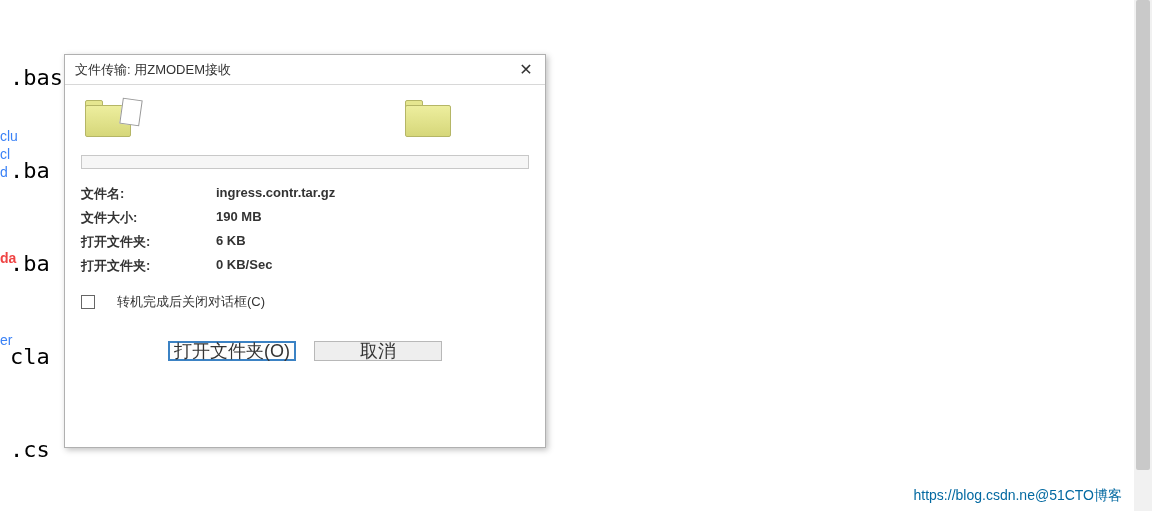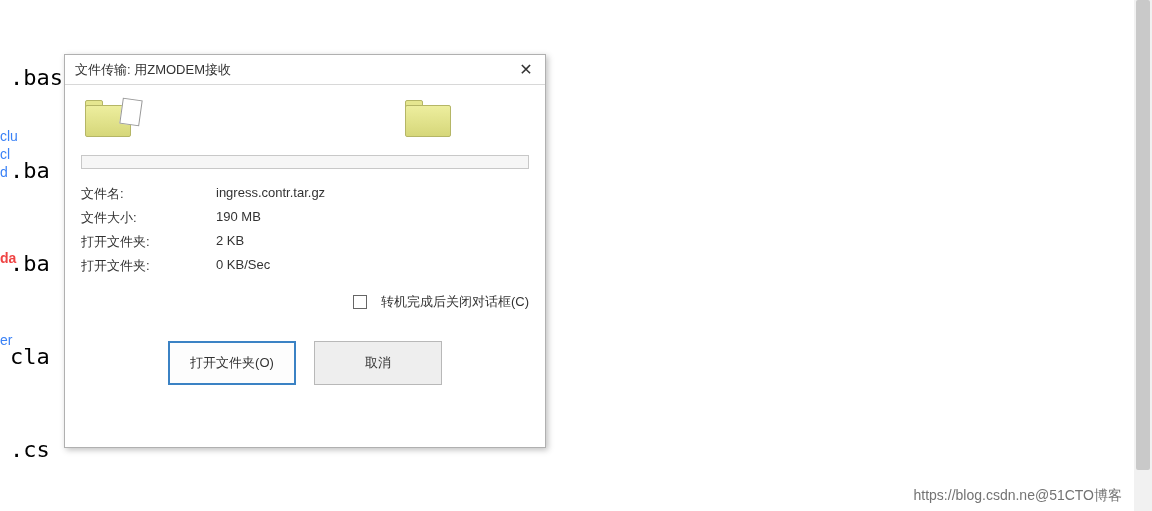--- a/index.html
+++ b/index.html
@@ -38,21 +38,21 @@
     .scroll-thumb {
       position: absolute;
       left: 2px; right: 2px;
       top: 0; height: 470px;
       background: #c9c9c9;
       border-radius: 2px;
     }
     .watermark {
       position: absolute;
       right: 30px; bottom: 6px;
-      color: #737373;
+      color: #0369a1;
       font-size: 14px;
       font-family: sans-serif;
     }
     .dialog {
       position: absolute;
       left: 64px;
       top: 22px;
       width: 482px;
       height: 394px;
       background: #ffffff;
@@ -122,49 +122,49 @@
       border: 1px solid #c8c8c8;
       background: #f6f6f6;
       margin-bottom: 16px;
     }
     .info-table {
       width: 100%;
     }
     .info-row {
       display: flex;
       margin-bottom: 6px;
+      font-weight: bold;
     }
     .info-label { width: 135px; }
     .info-value { flex: 1; }
     .checkbox-row {
       margin-top: 18px;
       display: flex;
       align-items: center;
-      gap: 14px;
-      justify-content: flex-end;
+      gap: 22px;
     }
     .cb {
       width: 14px; height: 14px;
       border: 1px solid #666;
     }
     .button-row {
       margin-top: 30px;
       display: flex;
       justify-content: center;
       gap: 18px;
     }
     .btn {
       min-width: 128px;
-      height: 44px;
+      height: 20px;
       background: #eeeeee;
       border: 1px solid #b8b8b8;
       display: flex;
       align-items: center;
       justify-content: center;
-      font-size: 13px;
+      font-size: 18px;
     }
     .btn.primary {
       border: 2px solid #3b82c4;
       background: #fdfdfd;
     }
   </style>
 </head>
 <body>
 
 <div class="terminal">
@@ -218,21 +218,21 @@
       <div class="info-row">
         <span class="info-label">文件名:</span>
         <span class="info-value">ingress.contr.tar.gz</span>
       </div>
       <div class="info-row">
         <span class="info-label">文件大小:</span>
         <span class="info-value">190 MB</span>
       </div>
       <div class="info-row">
         <span class="info-label">打开文件夹:</span>
-        <span class="info-value">2 KB</span>
+        <span class="info-value">6 KB</span>
       </div>
       <div class="info-row">
         <span class="info-label">打开文件夹:</span>
         <span class="info-value">0 KB/Sec</span>
       </div>
     </div>
     <div class="checkbox-row">
       <span class="cb"></span>
       <span>转机完成后关闭对话框(C)</span>
     </div>

